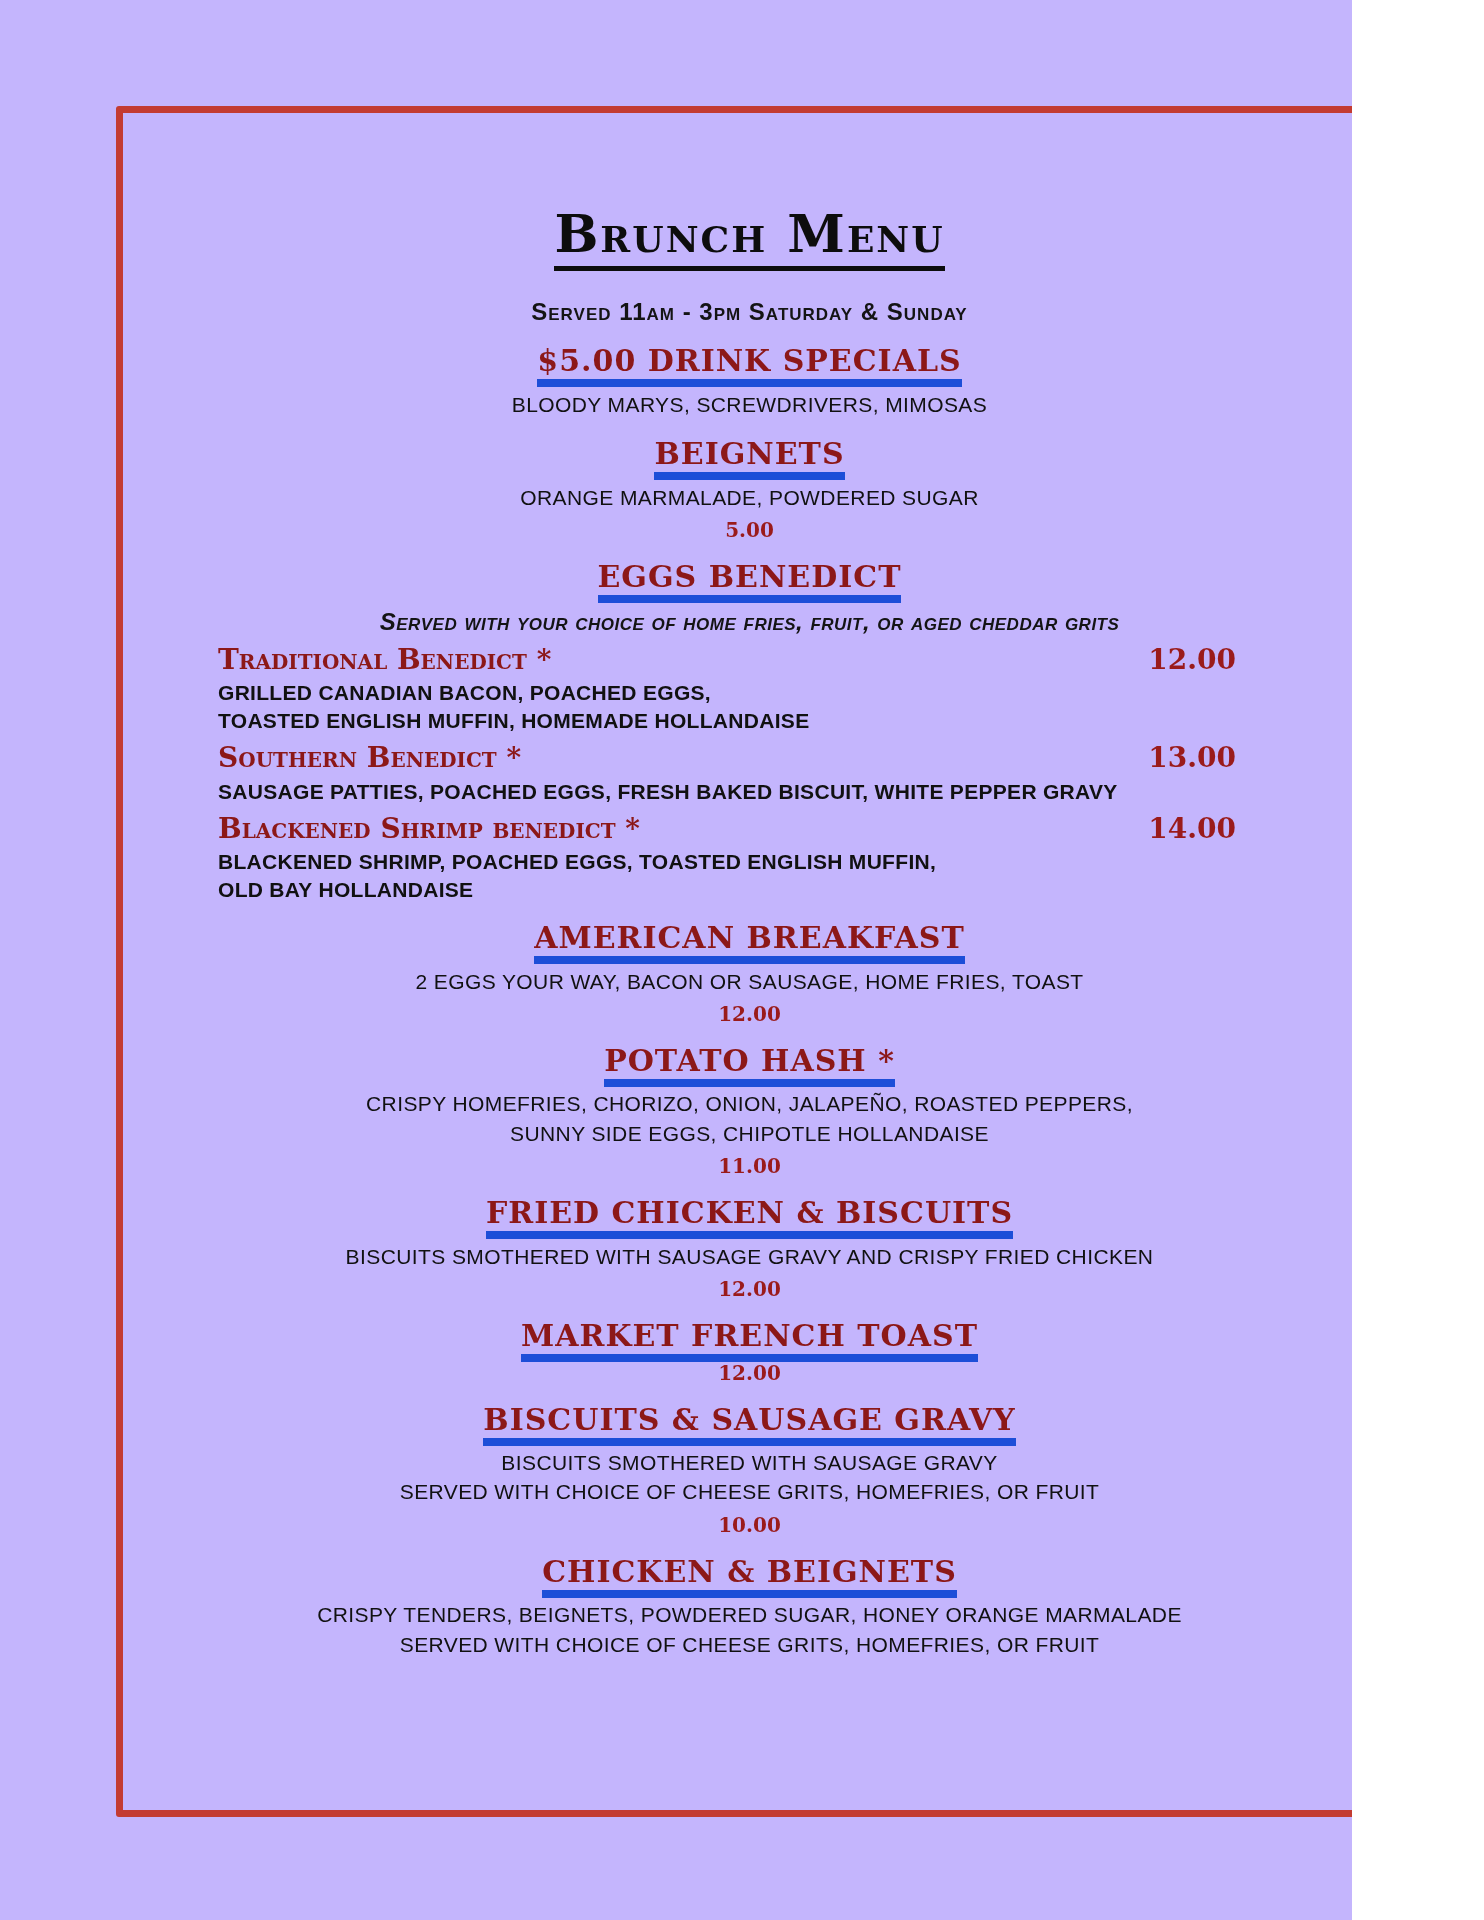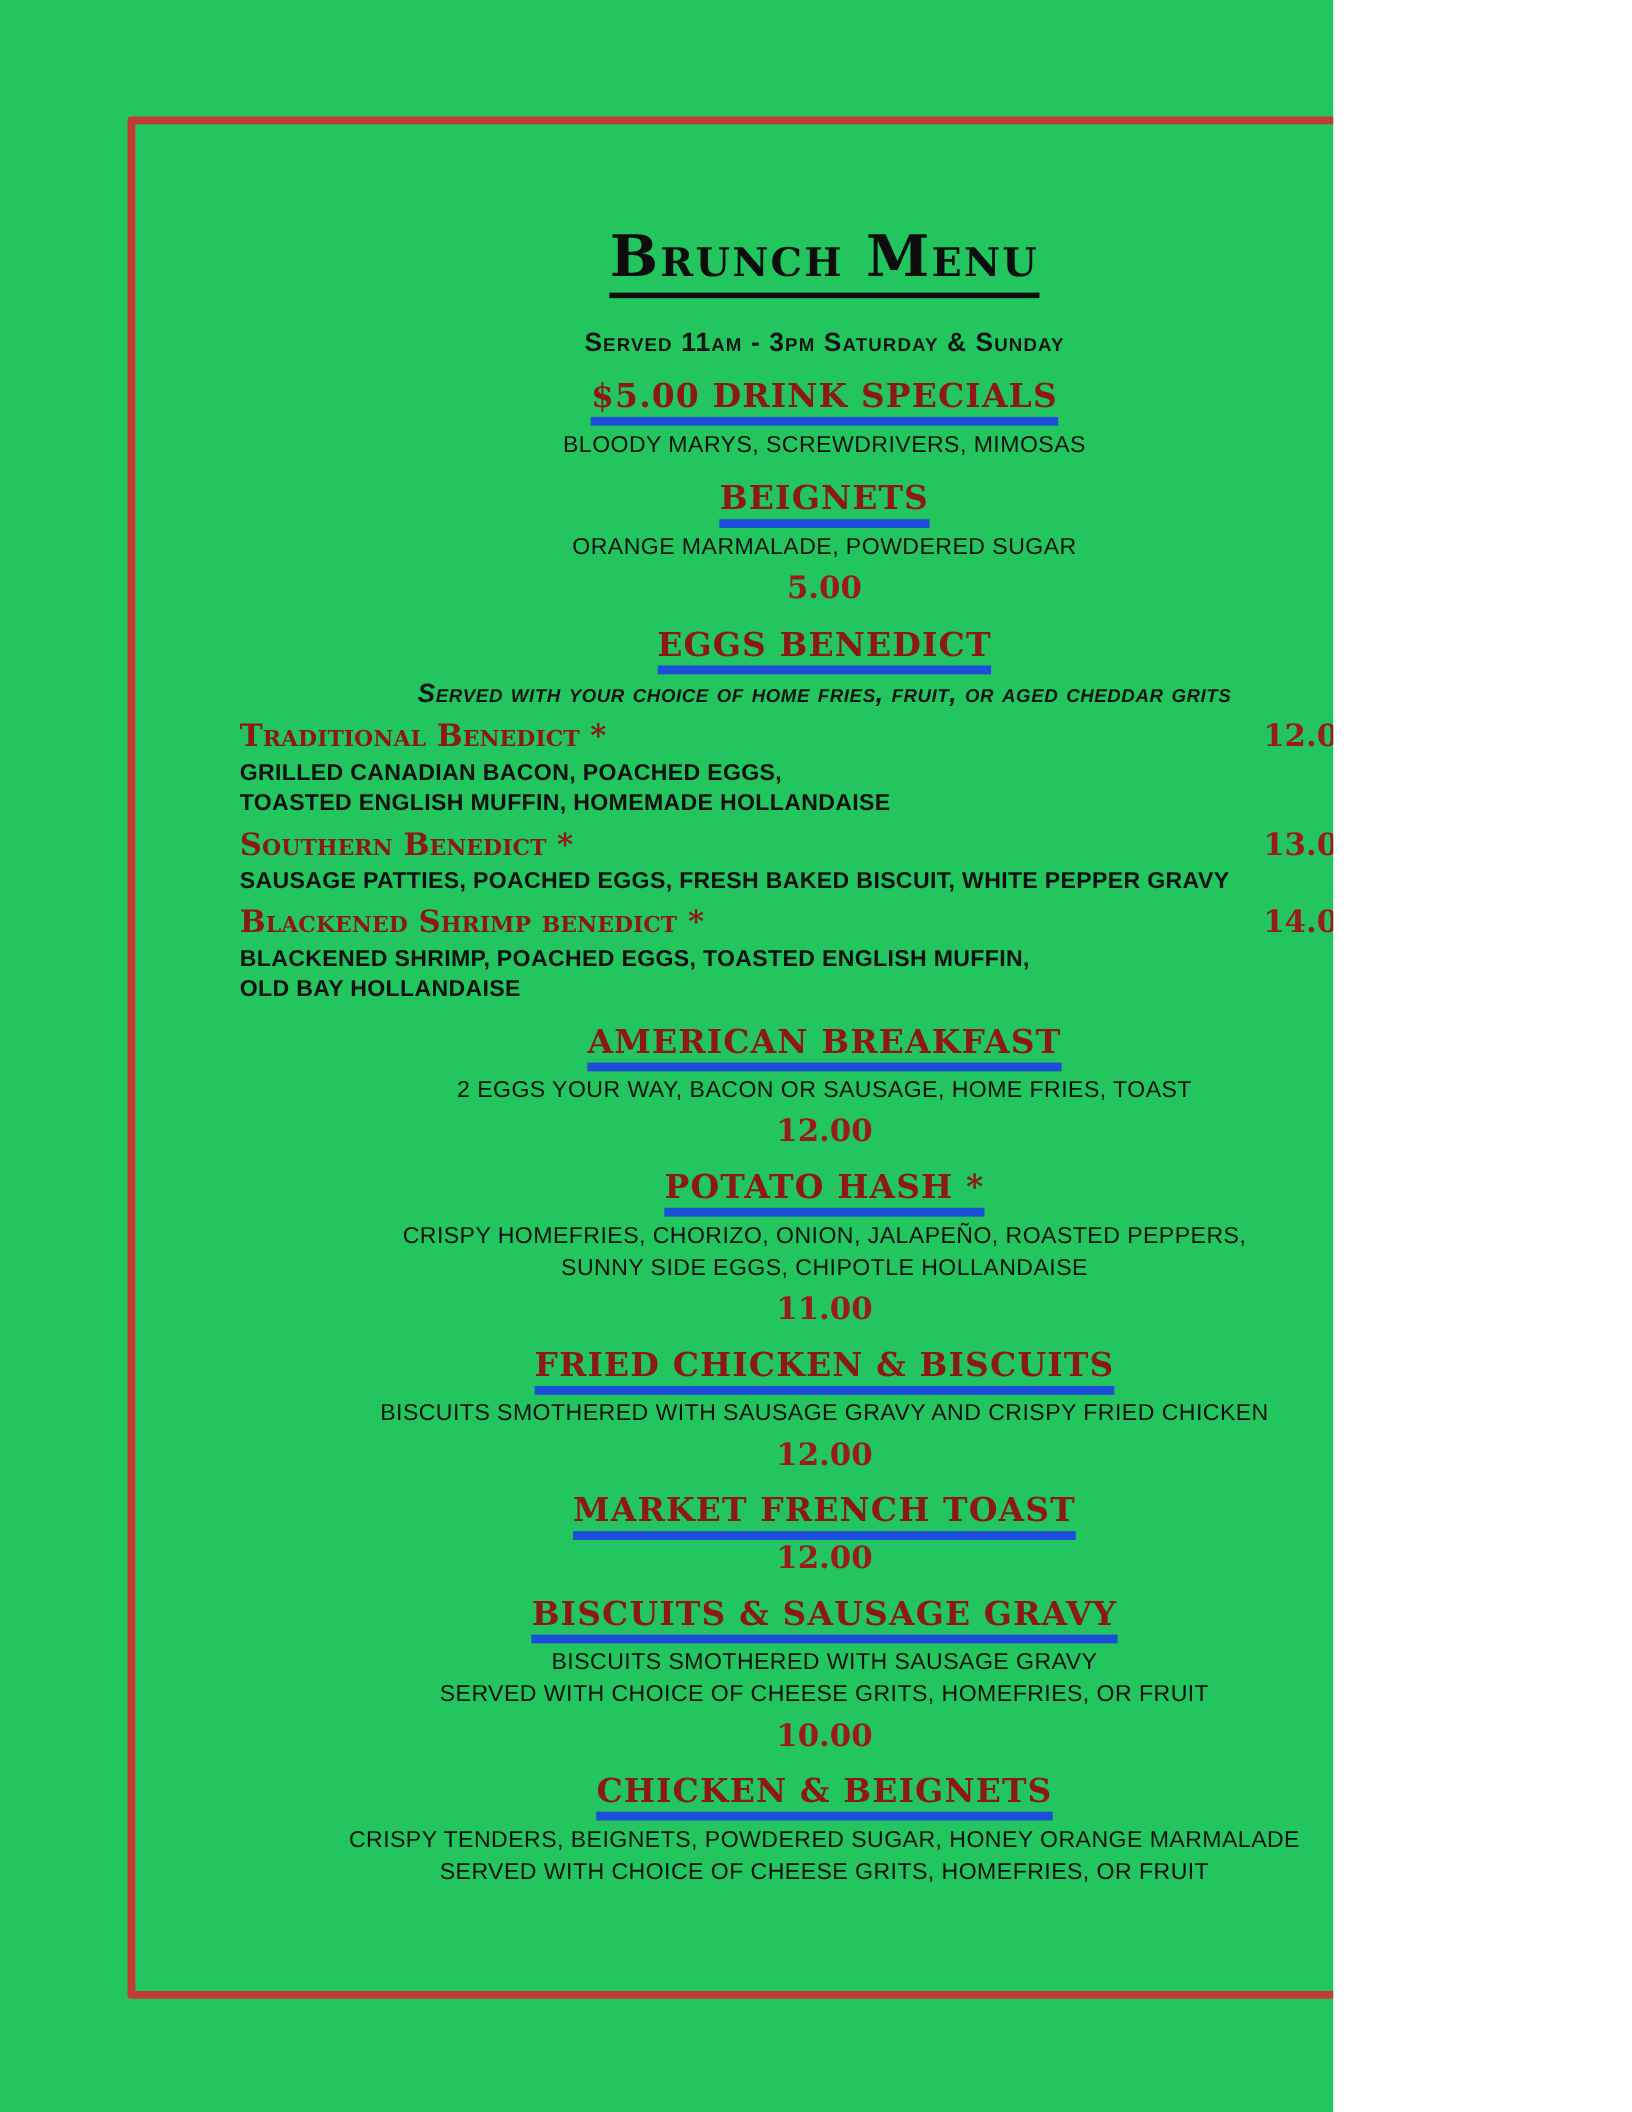--- a/index.html
+++ b/index.html
@@ -1,34 +1,34 @@
 <!DOCTYPE html>
 <html><head>
 <meta charset="utf-8">
 <style>
   html,body{margin:0;padding:0;background:#ffffff;}
-  .page{position:relative;width:1212px;height:1920px;background:#22c55e;overflow:hidden;}
+  .page{position:relative;width:1352px;height:1920px;background:#c4b5fd;overflow:hidden;}
   .frame{position:absolute;left:116px;top:106px;width:1267px;height:1711px;
          box-sizing:border-box;border:7px solid #c33b32;border-radius:3px;}
   .content{position:absolute;left:123px;top:113px;width:1253px;height:1697px;
            box-sizing:border-box;padding-top:56px;text-align:center;overflow:hidden;
            color:#111;}
   .title{font-family:"DejaVu Serif",serif;font-weight:700;font-size:52px;line-height:1.15;
          font-variant:small-caps;letter-spacing:2px;color:#0d0d0d;}
   .title .u{border-bottom:5px solid #0d0d0d;padding-bottom:2px;}
   .subtitle{margin-top:8px;font-family:"Liberation Sans",sans-serif;font-weight:700;
             font-size:24px;font-variant:small-caps;letter-spacing:1px;color:#141414;}
   .menu-sec{margin-top:16px;}
   .sec-title{margin:14px 0 0 0;font-family:"DejaVu Serif",serif;font-weight:700;
              font-size:30px;line-height:1.25;letter-spacing:1px;color:#8c1818;}
   .sec-title .u{border-bottom:8px solid #1d4ed8;padding-bottom:1px;}
   .desc{margin-top:10px;font-family:"Liberation Sans",sans-serif;font-weight:400;
         font-size:21px;line-height:1.4;letter-spacing:.4px;color:#111;}
   .price{margin-top:6px;font-family:"DejaVu Serif",serif;font-weight:700;
-         font-size:28px;line-height:1.2;color:#9a1b1b;}
+         font-size:20px;line-height:1.2;color:#9a1b1b;}
   .note{margin-top:12px;font-family:"Liberation Sans",sans-serif;font-weight:700;
         font-style:italic;font-variant:small-caps;font-size:24px;letter-spacing:.5px;color:#141414;}
   .dishes{margin-top:4px;padding:0 140px 0 95px;text-align:left;}
   .dish{margin-top:7px;}
   .dish-head{display:flex;justify-content:space-between;align-items:baseline;}
   .dish-name{font-family:"DejaVu Serif",serif;font-weight:700;font-size:28px;line-height:1.2;
              font-variant:small-caps;color:#8c1818;}
   .dish-price{font-family:"DejaVu Serif",serif;font-weight:700;font-size:28px;line-height:1.2;
               color:#9a1b1b;}
   .dish-desc{margin-top:3px;font-family:"Liberation Sans",sans-serif;font-weight:700;

